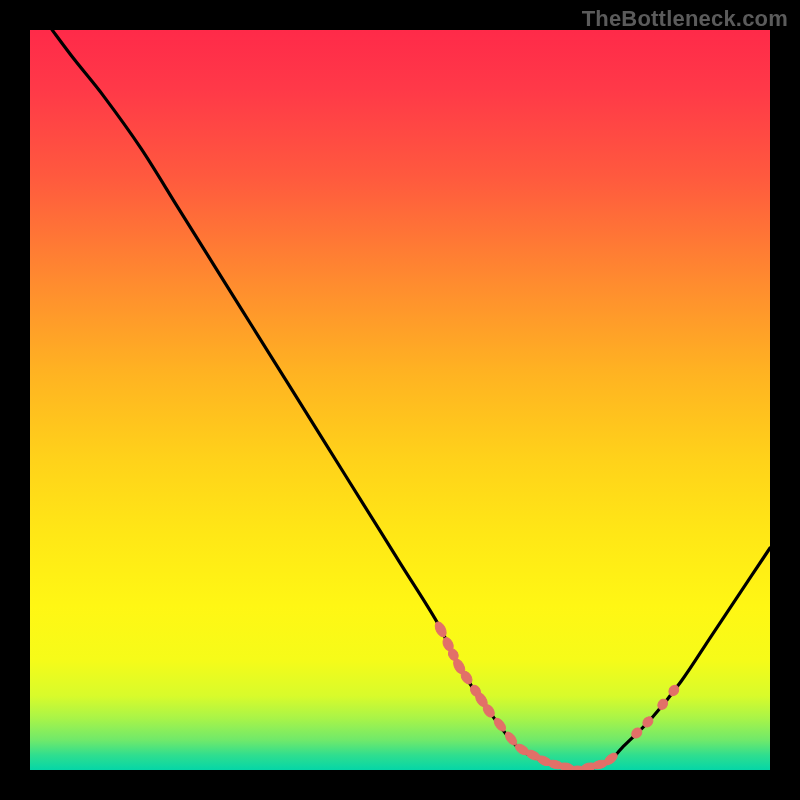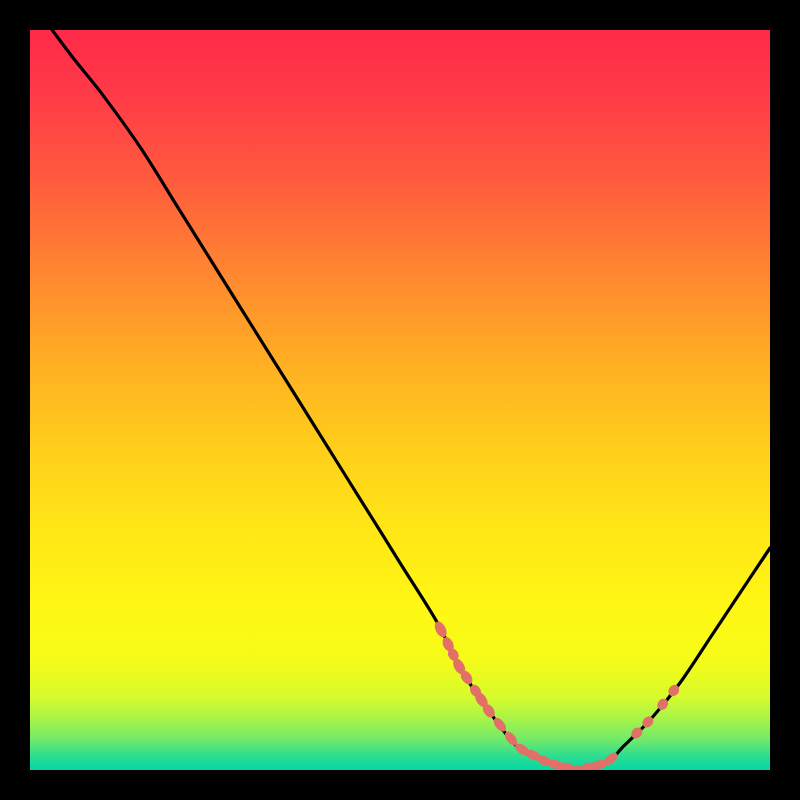--- a/index.html
+++ b/index.html
@@ -60,20 +60,21 @@
   .bead {
     fill: #e27068;
     stroke: #e27068;
   }
 </style>
 </head>
 <body>
 
 <div class="frame">
 
+  <div class="watermark">TheBottleneck.com</div>
 
   <div class="plot-area">
     <div class="gradient-bg"></div>
 
     <svg class="curve-layer" viewBox="0 0 740 740">
       <g>
         <path fill="none" stroke="#000" stroke-width="3.2" stroke-linecap="round" d="M 22.2,0 C 25.9,4.933333333333337 35.766666666666666,18.50000000000002 44.4,29.600000000000023 C 53.03333333333333,40.700000000000024 62.9,51.80000000000003 74,66.60000000000002 C 85.1,81.40000000000002 98.66666666666667,99.89999999999998 111,118.39999999999998 C 123.33333333333333,136.89999999999998 135.66666666666666,157.8666666666667 148,177.60000000000002 C 160.33333333333334,197.33333333333334 172.66666666666666,217.06666666666663 185,236.79999999999995 C 197.33333333333334,256.5333333333333 209.66666666666666,276.26666666666665 222,296 C 234.33333333333334,315.73333333333335 246.66666666666666,335.46666666666664 259,355.2 C 271.3333333333333,374.93333333333334 283.6666666666667,394.66666666666663 296,414.4 C 308.3333333333333,434.1333333333333 320.6666666666667,453.8666666666667 333,473.6 C 345.3333333333333,493.33333333333337 357.66666666666663,513.0666666666666 370,532.8 C 382.33333333333337,552.5333333333333 397.1333333333334,574.7333333333333 407.00000000000006,592 C 416.86666666666673,609.2666666666667 420.56666666666666,621.6 429.2,636.4 C 437.8333333333333,651.1999999999999 448.93333333333334,667.2333333333333 458.8,680.8 C 468.6666666666667,694.3666666666666 478.53333333333336,709.1666666666666 488.40000000000003,717.8 C 498.2666666666667,726.4333333333333 508.1333333333333,728.9 518,732.6 C 527.8666666666667,736.3000000000001 537.7333333333333,740 547.6,740 C 557.4666666666667,740 569.8000000000001,736.3000000000001 577.2,732.6 C 584.6,728.9 584.6,725.1999999999999 592,717.8 C 599.4,710.4 611.7333333333333,699.3000000000001 621.6,688.2 C 631.4666666666667,677.1 641.3333333333334,664.7666666666668 651.2,651.2 C 661.0666666666667,637.6333333333333 670.9333333333334,621.5999999999999 680.8000000000001,606.8 C 690.6666666666667,592 700.5333333333333,577.1999999999999 710.4,562.4 C 720.2666666666667,547.6 735.0666666666666,525.4 740,518"></path>
         <g>
             <ellipse cx="410.7" cy="599.4" rx="8" ry="4.5" class="bead" transform="rotate(62.5 410.7 599.4)"></ellipse>
             <ellipse cx="418.1" cy="614.2" rx="7" ry="4.5" class="bead" transform="rotate(63.4 418.1 614.2)"></ellipse>

